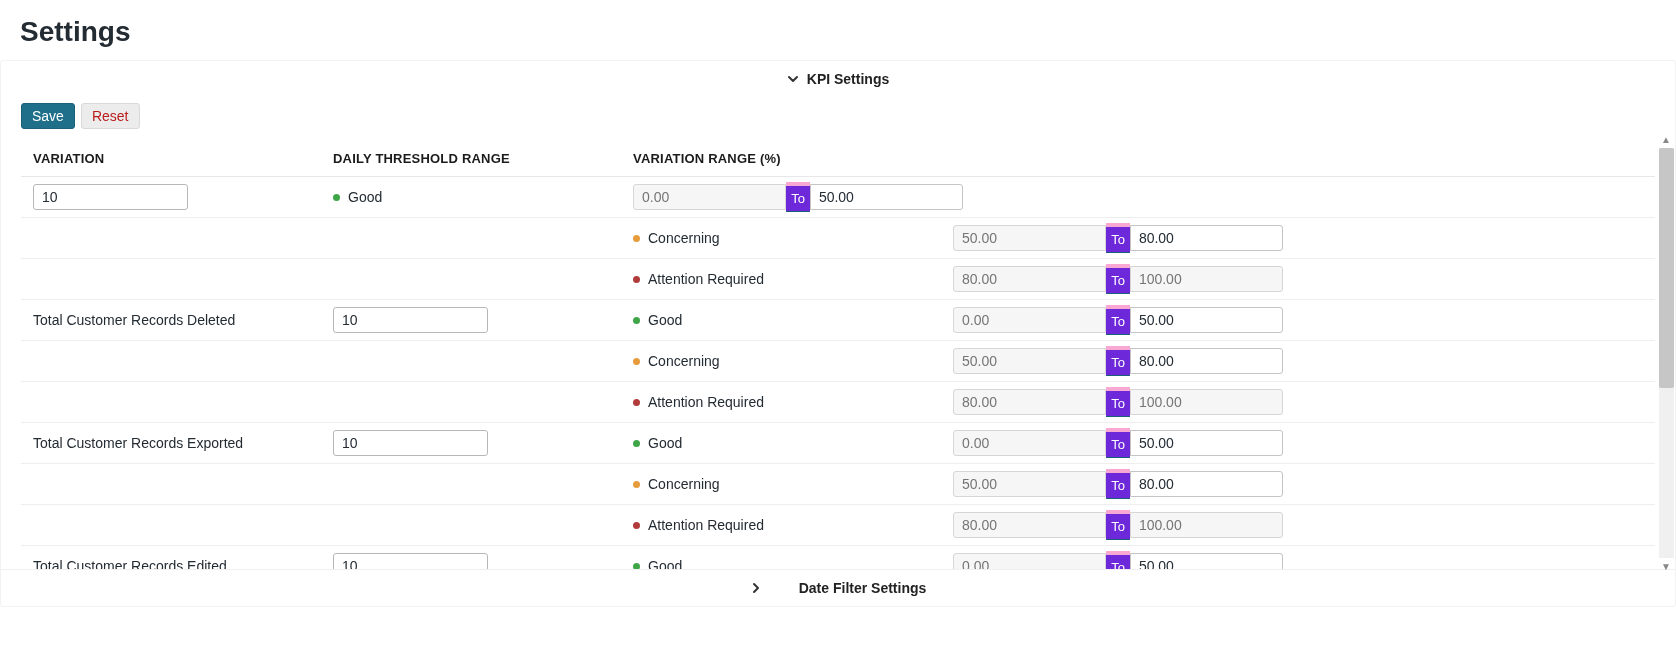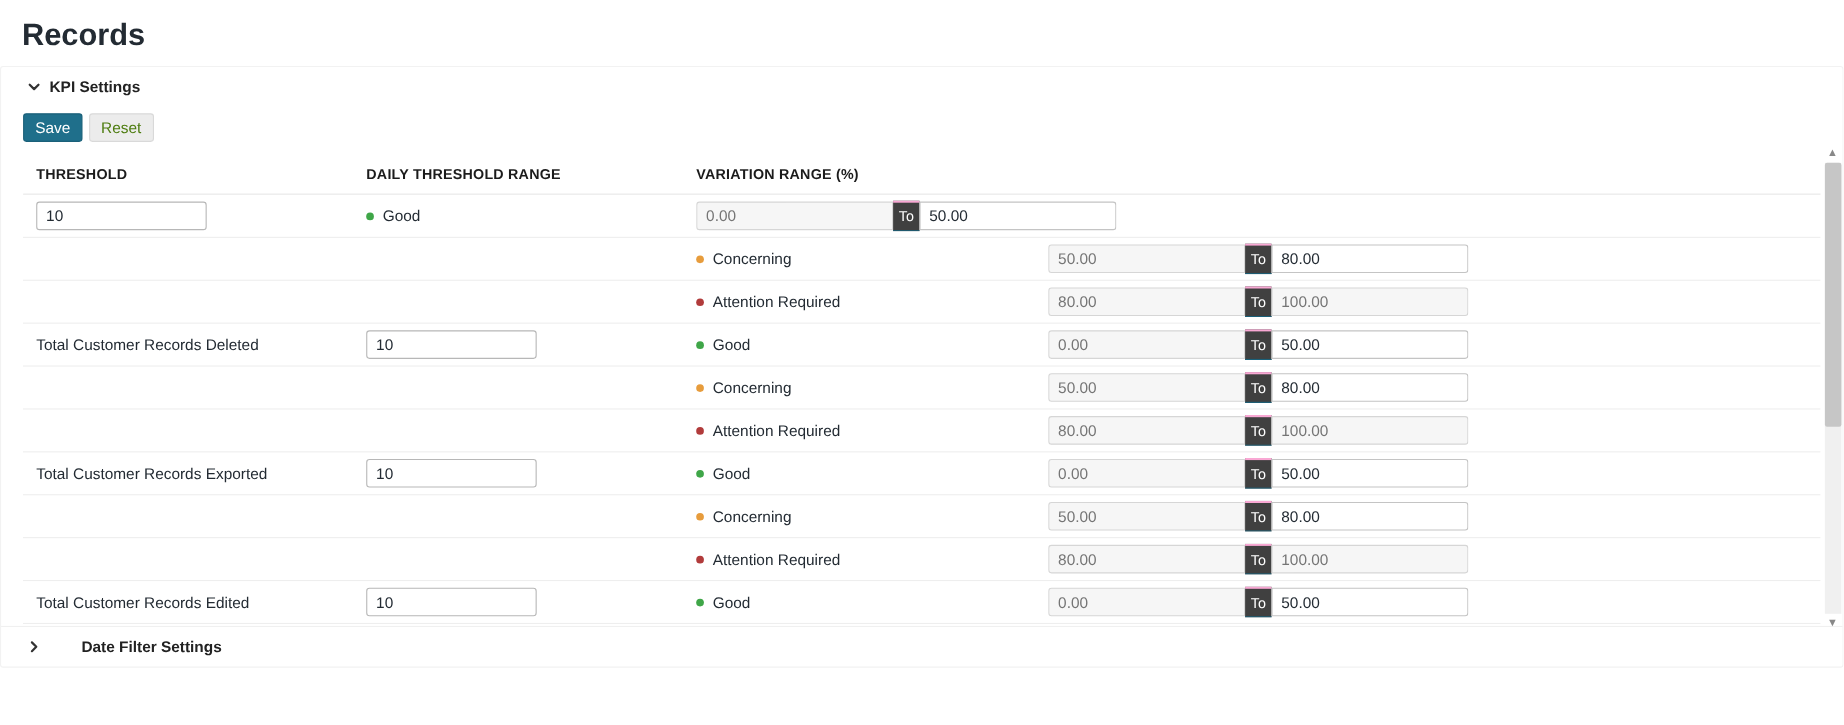--- a/index.html
+++ b/index.html
@@ -23,20 +23,21 @@
     .section-header {
       display: flex;
       align-items: center;
       gap: 8px;
       padding: 10px 24px;
       font-size: 14px;
       font-weight: 600;
       color: #222;
       cursor: pointer;
       user-select: none;
+      justify-content: center;
     }
     .section-header .chev {
       width: 12px; height: 12px;
       display: inline-flex; align-items: center; justify-content: center;
       font-size: 13px;
       color: #333;
     }
     .btn-row {
       display: flex; gap: 6px; padding: 6px 20px 12px;
     }
@@ -48,21 +49,21 @@
       cursor: pointer;
       font-family: inherit;
     }
     .btn-primary {
       background: #1f6f8b;
       color: #fff;
       border-color: #1a6079;
     }
     .btn-secondary {
       background: #ececec;
-      color: #4d7c0f;
+      color: #b91c1c;
       border-color: #d9d9d9;
     }
     .grid-container {
       padding: 0 20px;
       position: relative;
     }
     .grid-head, .grid-row {
       display: grid;
       grid-template-columns: 300px 300px 320px 560px;
       align-items: center;
@@ -102,21 +103,21 @@
     }
     .dot {
       width: 7px; height: 7px; border-radius: 50%;
       display: inline-block;
     }
     .dot-good { background: #3fa648; }
     .dot-conc { background: #e79c3c; }
     .dot-attn { background: #b13b3b; }
     .range-group {
       display: flex; align-items: center;
-      width: 382px;
+      width: 330px;
       border-radius: 3px;
       overflow: hidden;
     }
     .range-input {
       flex: 1;
       padding: 4px 8px;
       font-size: 14px;
       border: 1px solid #c4c4c4;
       font-family: inherit;
       color: #232b33;
@@ -124,25 +125,25 @@
       min-width: 0;
     }
     .range-input[disabled] {
       background: #f6f6f6;
       color: #9a9a9a;
       border-color: #d6d6d6;
     }
     .range-from { border-radius: 3px 0 0 3px; }
     .range-to-field { border-radius: 0 3px 3px 0; }
     .to-badge {
-      background: #404040;
+      background: #6d28d9;
       color: #fff;
       font-size: 13px;
       padding: 5px 5px;
-      border-top: 2px solid #f9a8d4;
+      border-top: 4px solid #f9a8d4;
       border-bottom: 1px solid #1a6079;
       white-space: nowrap;
     }
     .scroll-indicator {
       position: absolute;
       right: 2px;
       top: 148px;
       width: 15px;
       height: 410px;
       background: linear-gradient(#f0f0f0,#f0f0f0);
@@ -155,41 +156,41 @@
       border-radius: 2px;
     }
     .scroll-arrow { position:absolute; left:2px; font-size:10px; color:#888; }
     .scroll-arrow.up { top:-14px; }
     .scroll-arrow.down { bottom:-14px; }
     .grid-body::-webkit-scrollbar { width: 0; }
   </style>
 </head>
 <body>
 
-<h1 class="page-title">Records</h1>
+<h1 class="page-title">Settings</h1>
 
 <div class="panel-wrap">
 
   <div class="section-header">
     <span class="chev">
       <svg width="12" height="12" viewBox="0 0 12 12">
           <path d="M2 4 L6 8 L10 4" fill="none" stroke="#333" stroke-width="2" stroke-linecap="round" stroke-linejoin="round"></path>
         </svg>
     </span>
     <span>KPI Settings</span>
   </div>
 
   <div class="btn-row">
     <button class="btn btn-primary">Save</button>
     <button class="btn btn-secondary">Reset</button>
   </div>
 
   <div class="grid-container">
     <div class="grid-head">
-      <div class="hcell">THRESHOLD</div>
+      <div class="hcell">VARIATION</div>
       <div class="hcell">DAILY THRESHOLD RANGE</div>
       <div class="hcell">VARIATION RANGE (%)</div>
     </div>
     <div class="grid-body" id="grid-body">
         <div class="grid-row">
           <div class="cell"><input class="thresh-input" value="10" style=""></div>
           <div class="cell status">
             <span class="dot dot-good"></span>
             <span>Good</span>
           </div>

